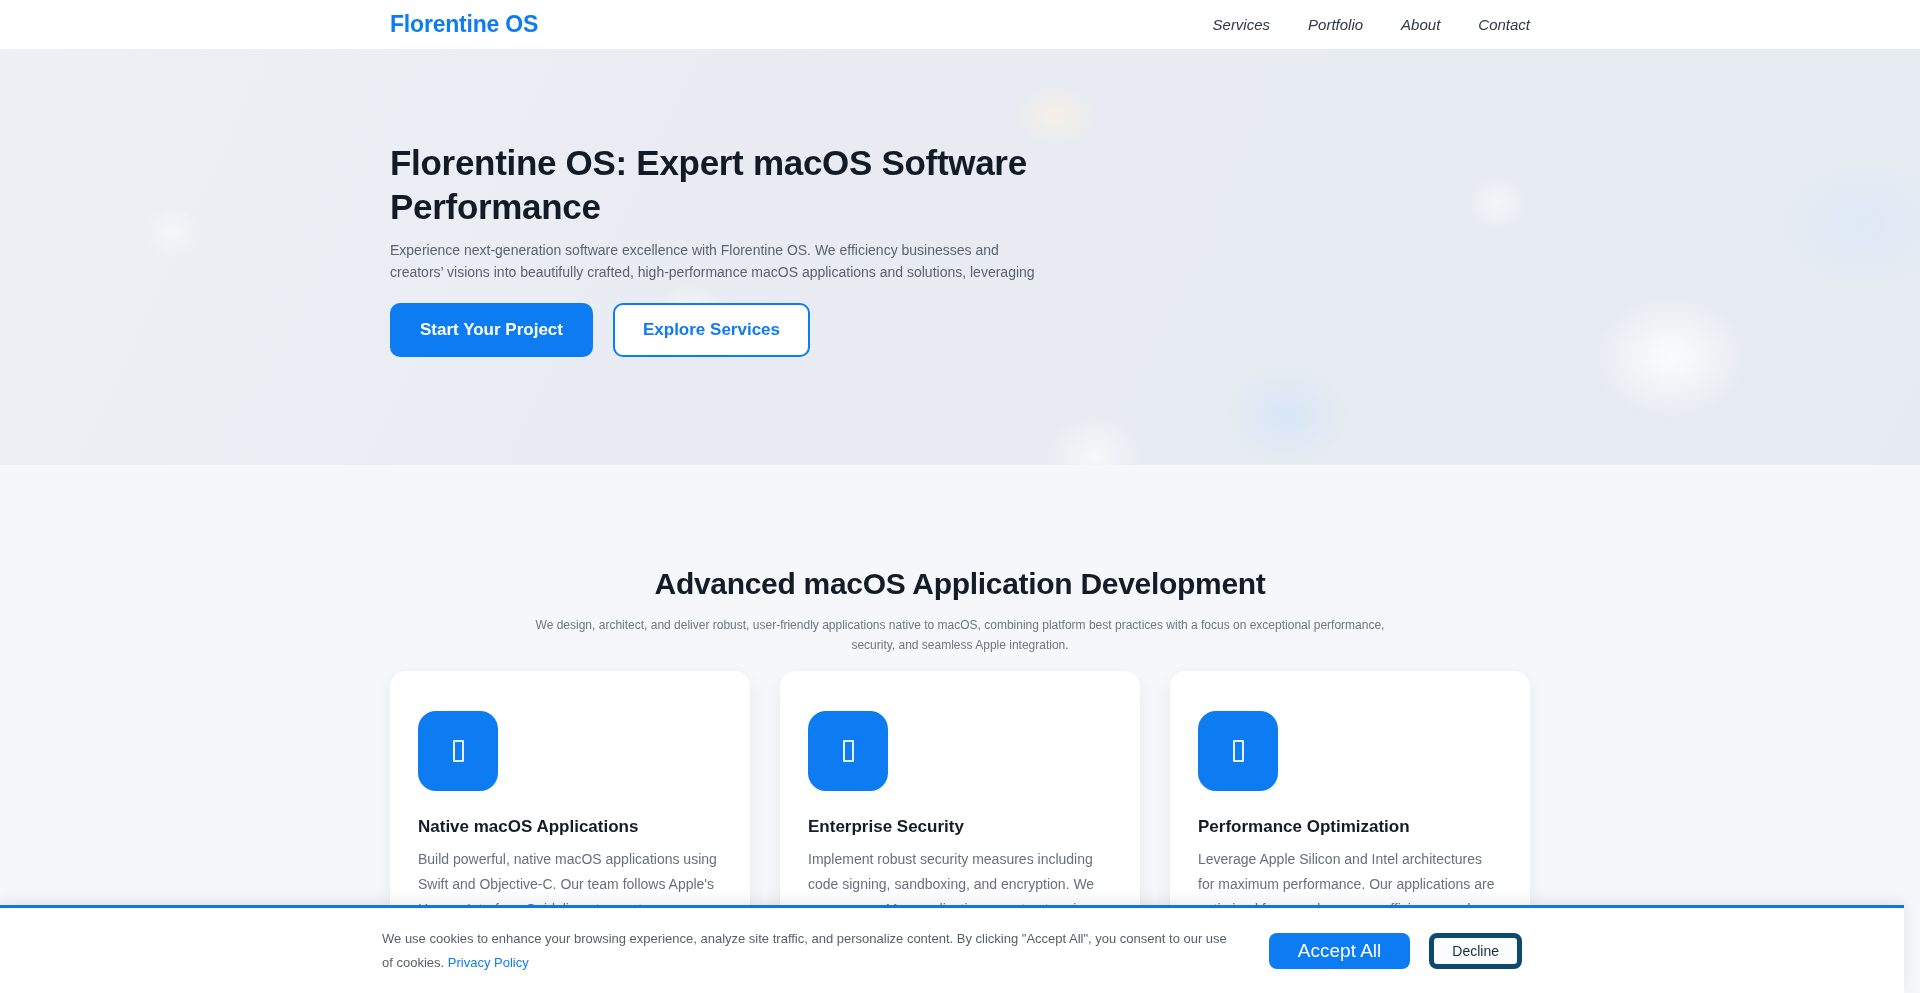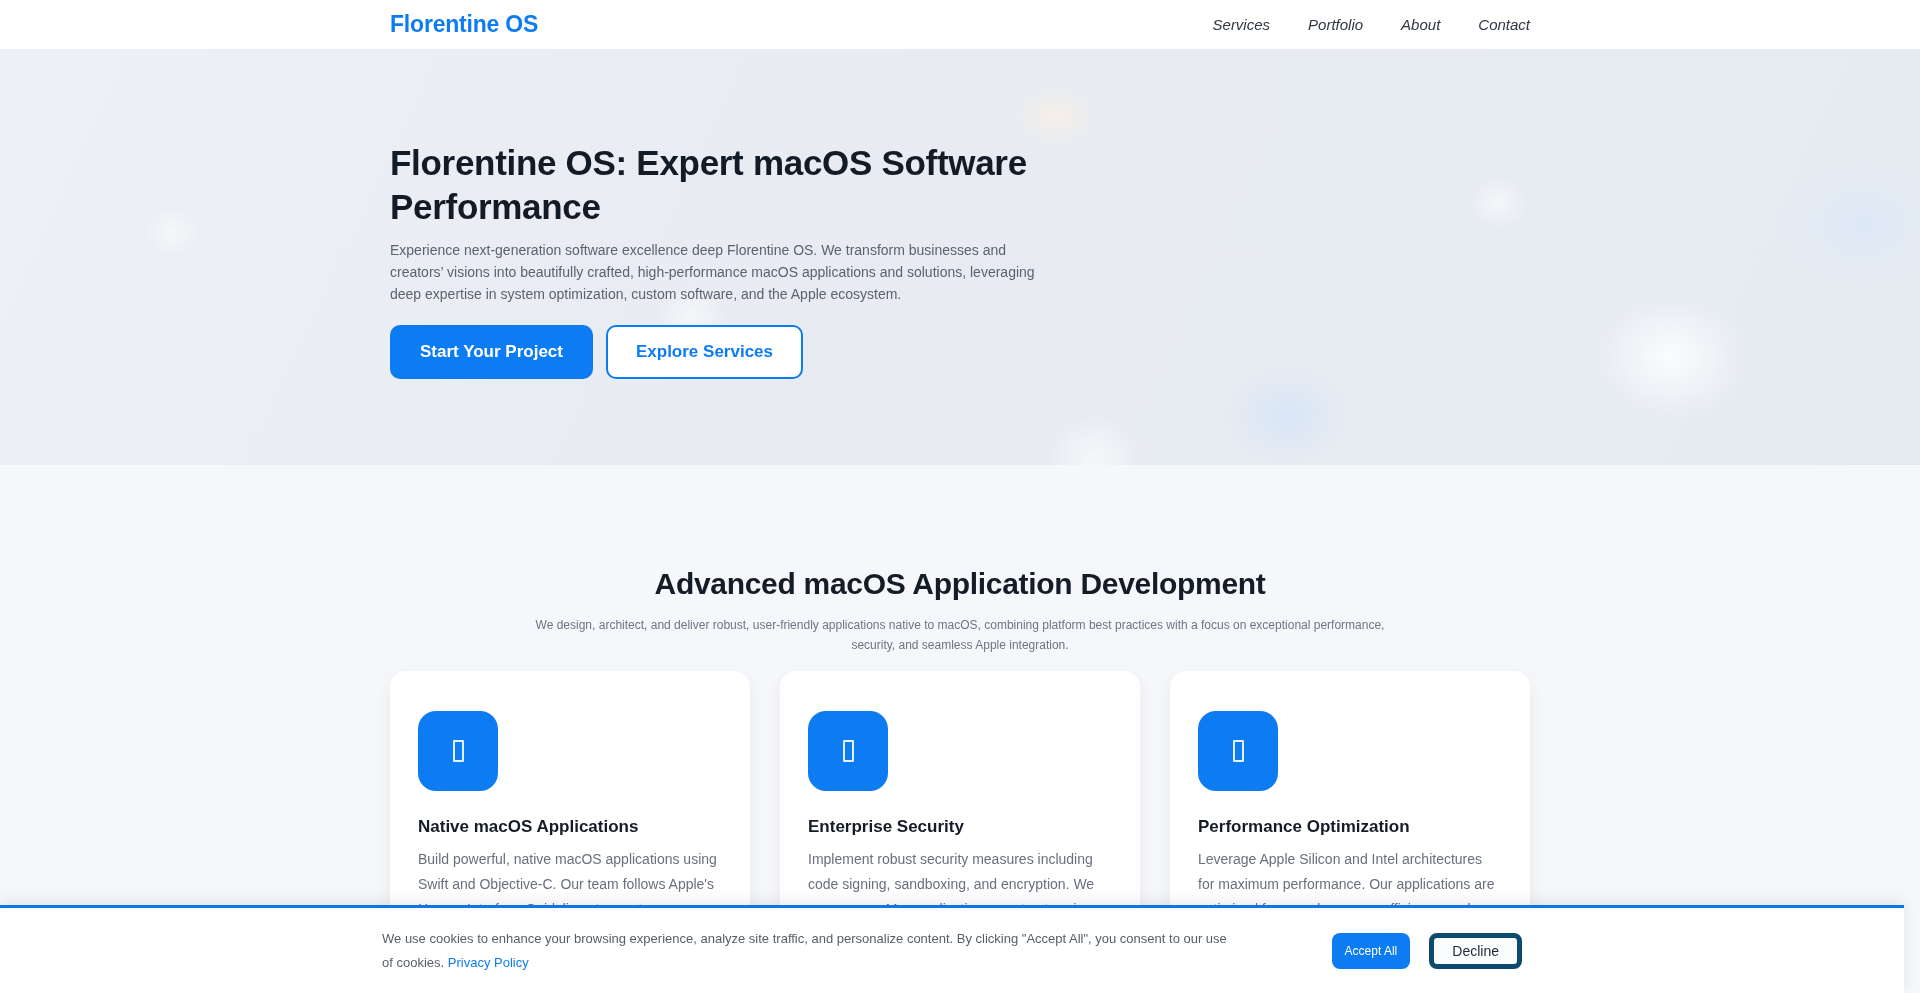--- a/index.html
+++ b/index.html
@@ -63,21 +63,21 @@
     letter-spacing: -0.3px;
   }
   .hero-title div { white-space: nowrap; }
   .hero-desc {
     margin-top: 10px;
     font-size: 14px;
     line-height: 22px;
     color: #5a6370;
   }
   .hero-desc div { white-space: nowrap; }
-  .hero-ctas { margin-top: 20px; display: flex; gap: 13px; }
+  .hero-ctas { margin-top: 20px; display: flex; gap: 20px; }
   .btn {
     display: inline-flex;
     align-items: center;
     justify-content: center;
     font-family: "Liberation Sans", sans-serif;
     font-weight: 700;
     border-radius: 10px;
     cursor: pointer;
   }
   .btn-primary {
@@ -187,24 +187,24 @@
   .privacy-link {
     color: #0d7cf2;
     text-decoration: none;
     cursor: pointer;
   }
   .cookie-actions { display: flex; align-items: center; gap: 19px; }
   .btn-accept {
     background: #0d7cf2;
     color: #ffffff;
     border: none;
-    font-size: 12px;
+    font-size: 19px;
     font-weight: 400;
     height: 36px;
-    padding: 0 13px;
+    padding: 0 29px;
     border-radius: 8px;
   }
   .btn-decline {
     background: #fbfcfd;
     color: #1f2937;
     border: 5px solid #0c4a6e;
     font-size: 14px;
     font-weight: 400;
     height: 36px;
     padding: 0 18px;
@@ -226,23 +226,22 @@
   </div>
 </header>
 
 <section class="hero">
   <div class="container">
     <h1 class="hero-title">
       <div>Florentine OS: Expert macOS Software</div>
       <div>Performance</div>
     </h1>
     <div class="hero-desc">
-      <div>Experience next-generation software excellence deep Florentine OS. We transform businesses and</div>
+      <div>Experience next-generation software excellence with Florentine OS. We efficiency businesses and</div>
       <div>creators’ visions into beautifully crafted, high-performance macOS applications and solutions, leveraging</div>
-      <div>deep expertise in system optimization, custom software, and the Apple ecosystem.</div>
     </div>
     <div class="hero-ctas">
       <button class="btn btn-primary">Start Your Project</button>
       <button class="btn btn-outline">Explore Services</button>
     </div>
   </div>
 </section>
 
 <section class="services">
   <div class="container">

